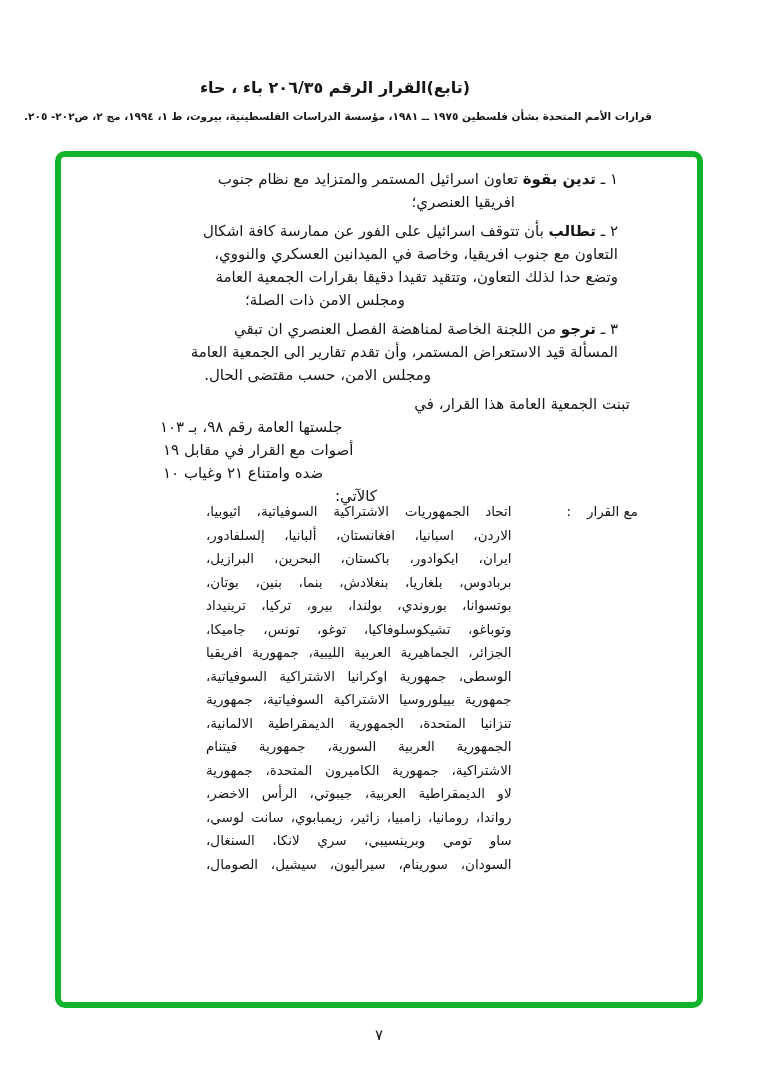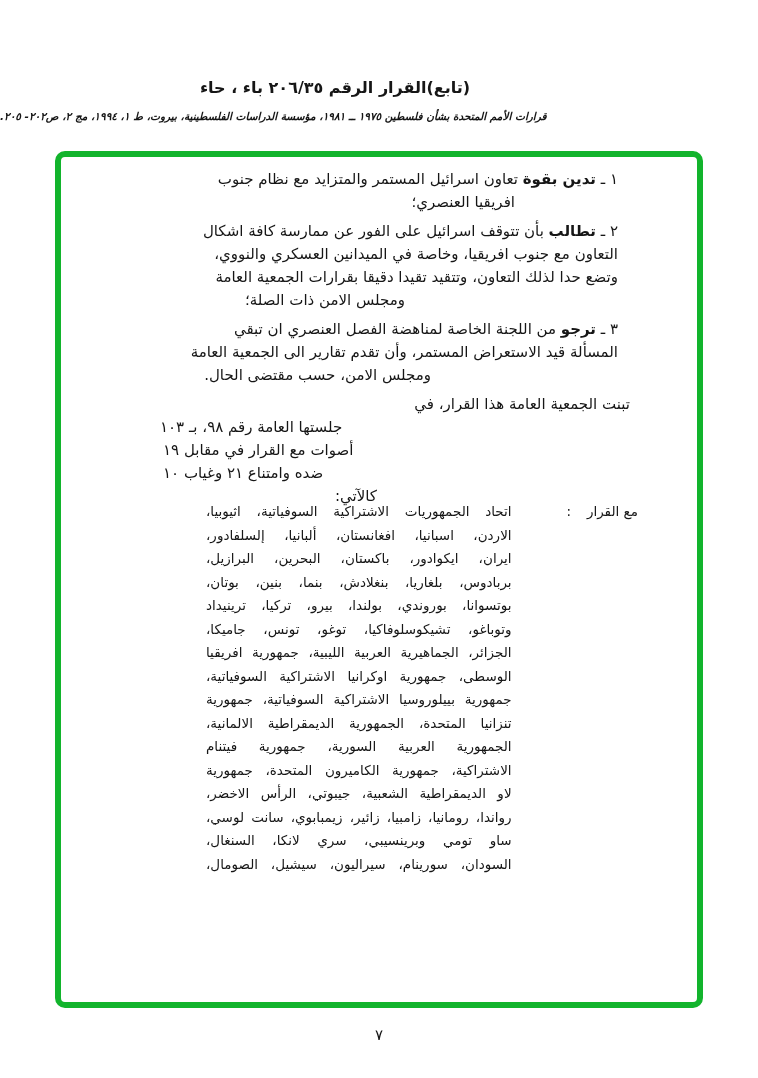--- a/index.html
+++ b/index.html
@@ -7,22 +7,22 @@
     width:758px;height:1078px;background:#ffffff;position:relative;
     font-family:"DejaVu Sans",sans-serif;color:#161616;overflow:hidden;
   }
   .abs{position:absolute;}
   
   .hdr-title{
     top:78px;left:0;width:670px;text-align:center;direction:rtl;
     font-size:16px;font-weight:bold;letter-spacing:0px;
   }
   .hdr-source{
-    top:110px;left:0;width:652px;text-align:left;direction:rtl;
-    font-size:10.5px;font-weight:bold;font-style:italic;
+    top:110px;left:0;width:652px;text-align:right;direction:rtl;
+    font-size:10.5px;font-weight:bold;
   }
   
   .frame{
     left:55px;top:151px;width:636px;height:845px;
     border:6px solid #12b42c;border-radius:10px;background:transparent;
   }
   
   .content{
     left:158px;top:168px;width:472px;direction:rtl;
     font-size:15px;line-height:23px;text-align:right;
@@ -98,20 +98,20 @@
     <div class="vline">ايران، ايكوادور، باكستان، البحرين، البرازيل،</div>
     <div class="vline">بربادوس، بلغاريا، بنغلادش، بنما، بنين، بوتان،</div>
     <div class="vline">بوتسوانا، بوروندي، بولندا، بيرو، تركيا، ترينيداد</div>
     <div class="vline">وتوباغو، تشيكوسلوفاكيا، توغو، تونس، جاميكا،</div>
     <div class="vline">الجزائر، الجماهيرية العربية الليبية، جمهورية افريقيا</div>
     <div class="vline">الوسطى، جمهورية اوكرانيا الاشتراكية السوفياتية،</div>
     <div class="vline">جمهورية بييلوروسيا الاشتراكية السوفياتية، جمهورية</div>
     <div class="vline">تنزانيا المتحدة، الجمهورية الديمقراطية الالمانية،</div>
     <div class="vline">الجمهورية العربية السورية، جمهورية فيتنام</div>
     <div class="vline">الاشتراكية، جمهورية الكاميرون المتحدة، جمهورية</div>
-    <div class="vline">لاو الديمقراطية الشعبية، جيبوتي، الرأس الاخضر،</div>
+    <div class="vline">لاو الديمقراطية العربية، جيبوتي، الرأس الاخضر،</div>
     <div class="vline">رواندا، رومانيا، زامبيا، زائير، زيمبابوي، سانت لوسي،</div>
     <div class="vline">ساو تومي وبرينسيبي، سري لانكا، السنغال،</div>
     <div class="vline">السودان، سورينام، سيراليون، سيشيل، الصومال،</div>
   </div>
 </div>
 
 <div class="abs pagenum">٧</div>
 
 </body></html>

